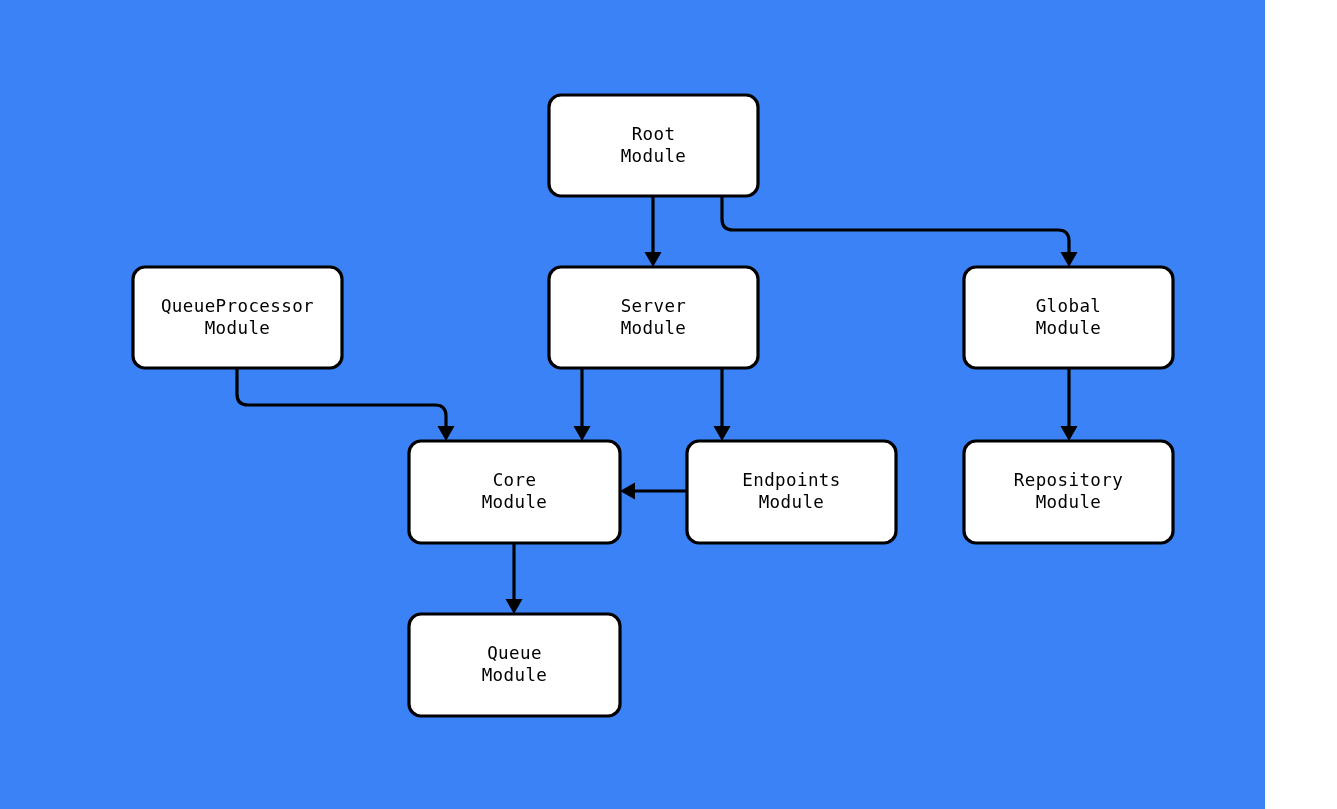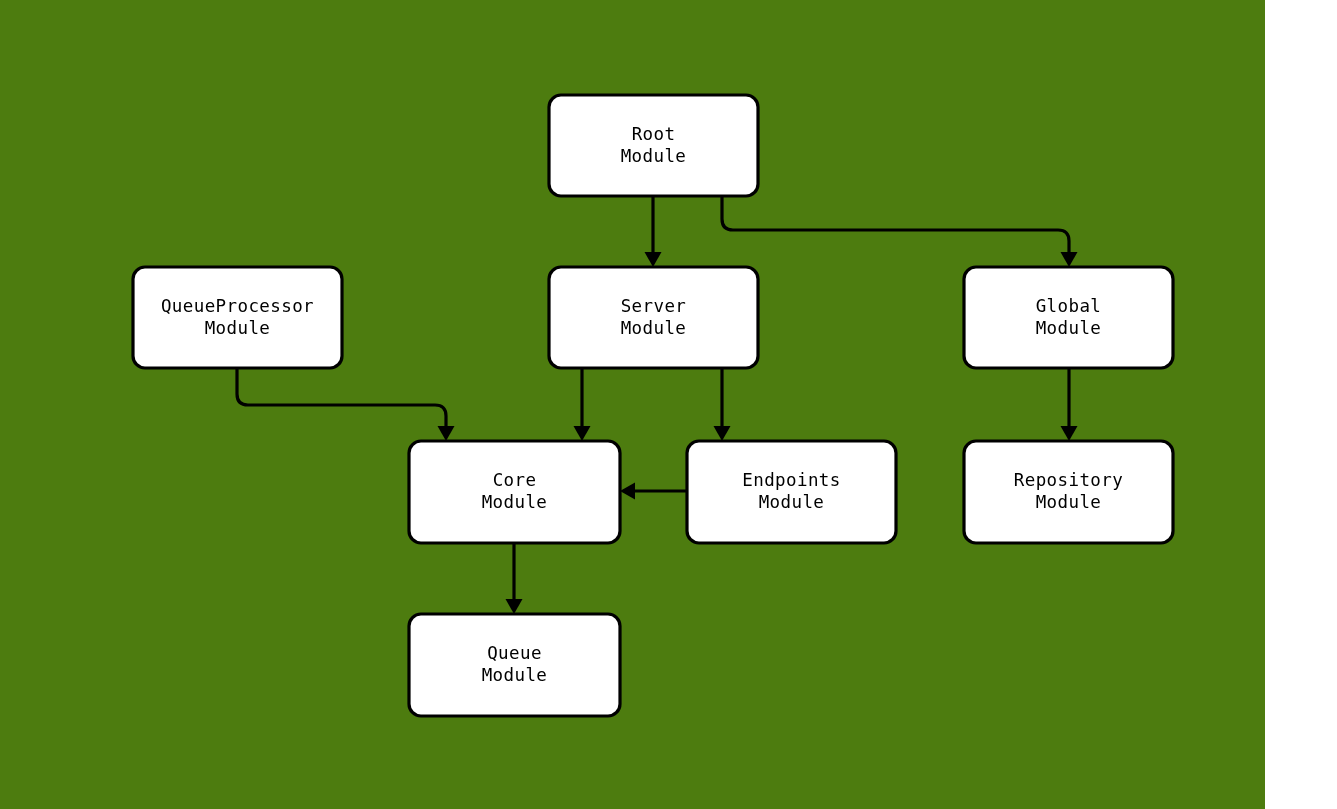--- a/index.html
+++ b/index.html
@@ -10,21 +10,21 @@
   body {
     width: 1337px;
     height: 809px;
     font-family: "DejaVu Sans Mono", "Liberation Mono", monospace;
     overflow: hidden;
   }
   #diagram-root {
     position: relative;
     width: 1265px;
     height: 809px;
-    background: #4d7c0f;
+    background: #3b82f6;
   }
   svg#diagram-svg {
     position: absolute;
     top: 0;
     left: 0;
     width: 1337px;
     height: 809px;
     display: block;
   }
   .node-box {

